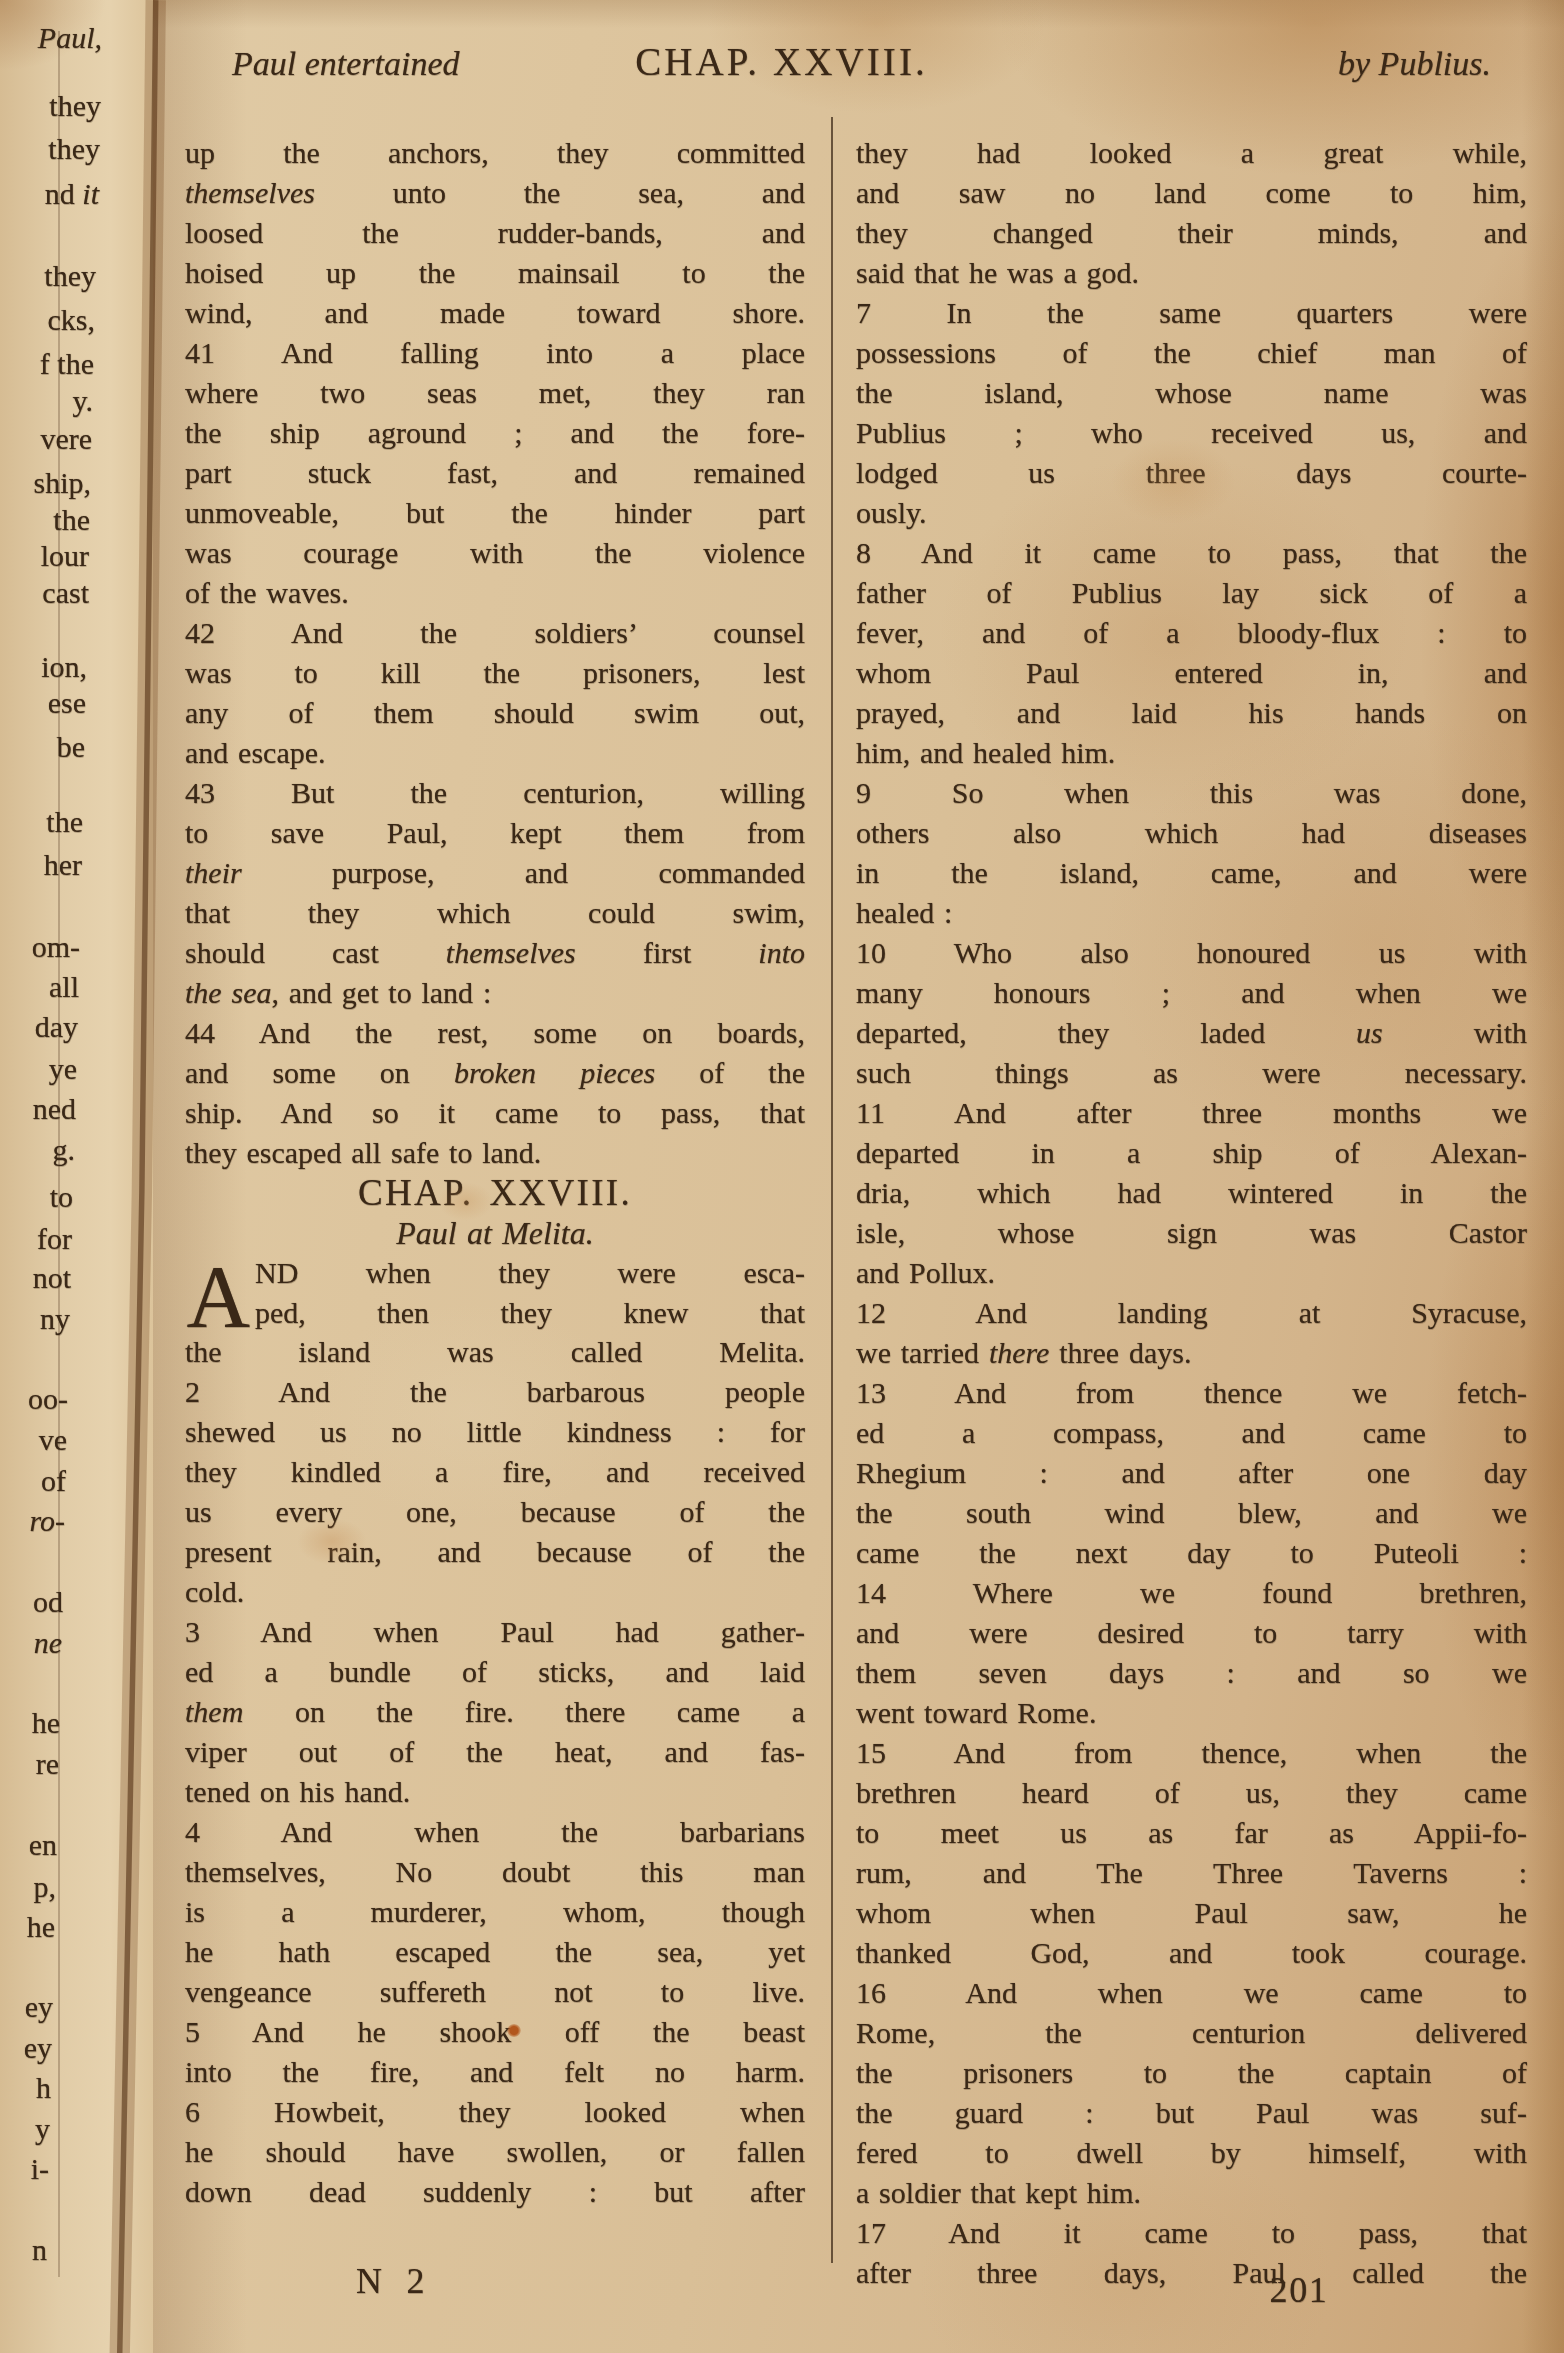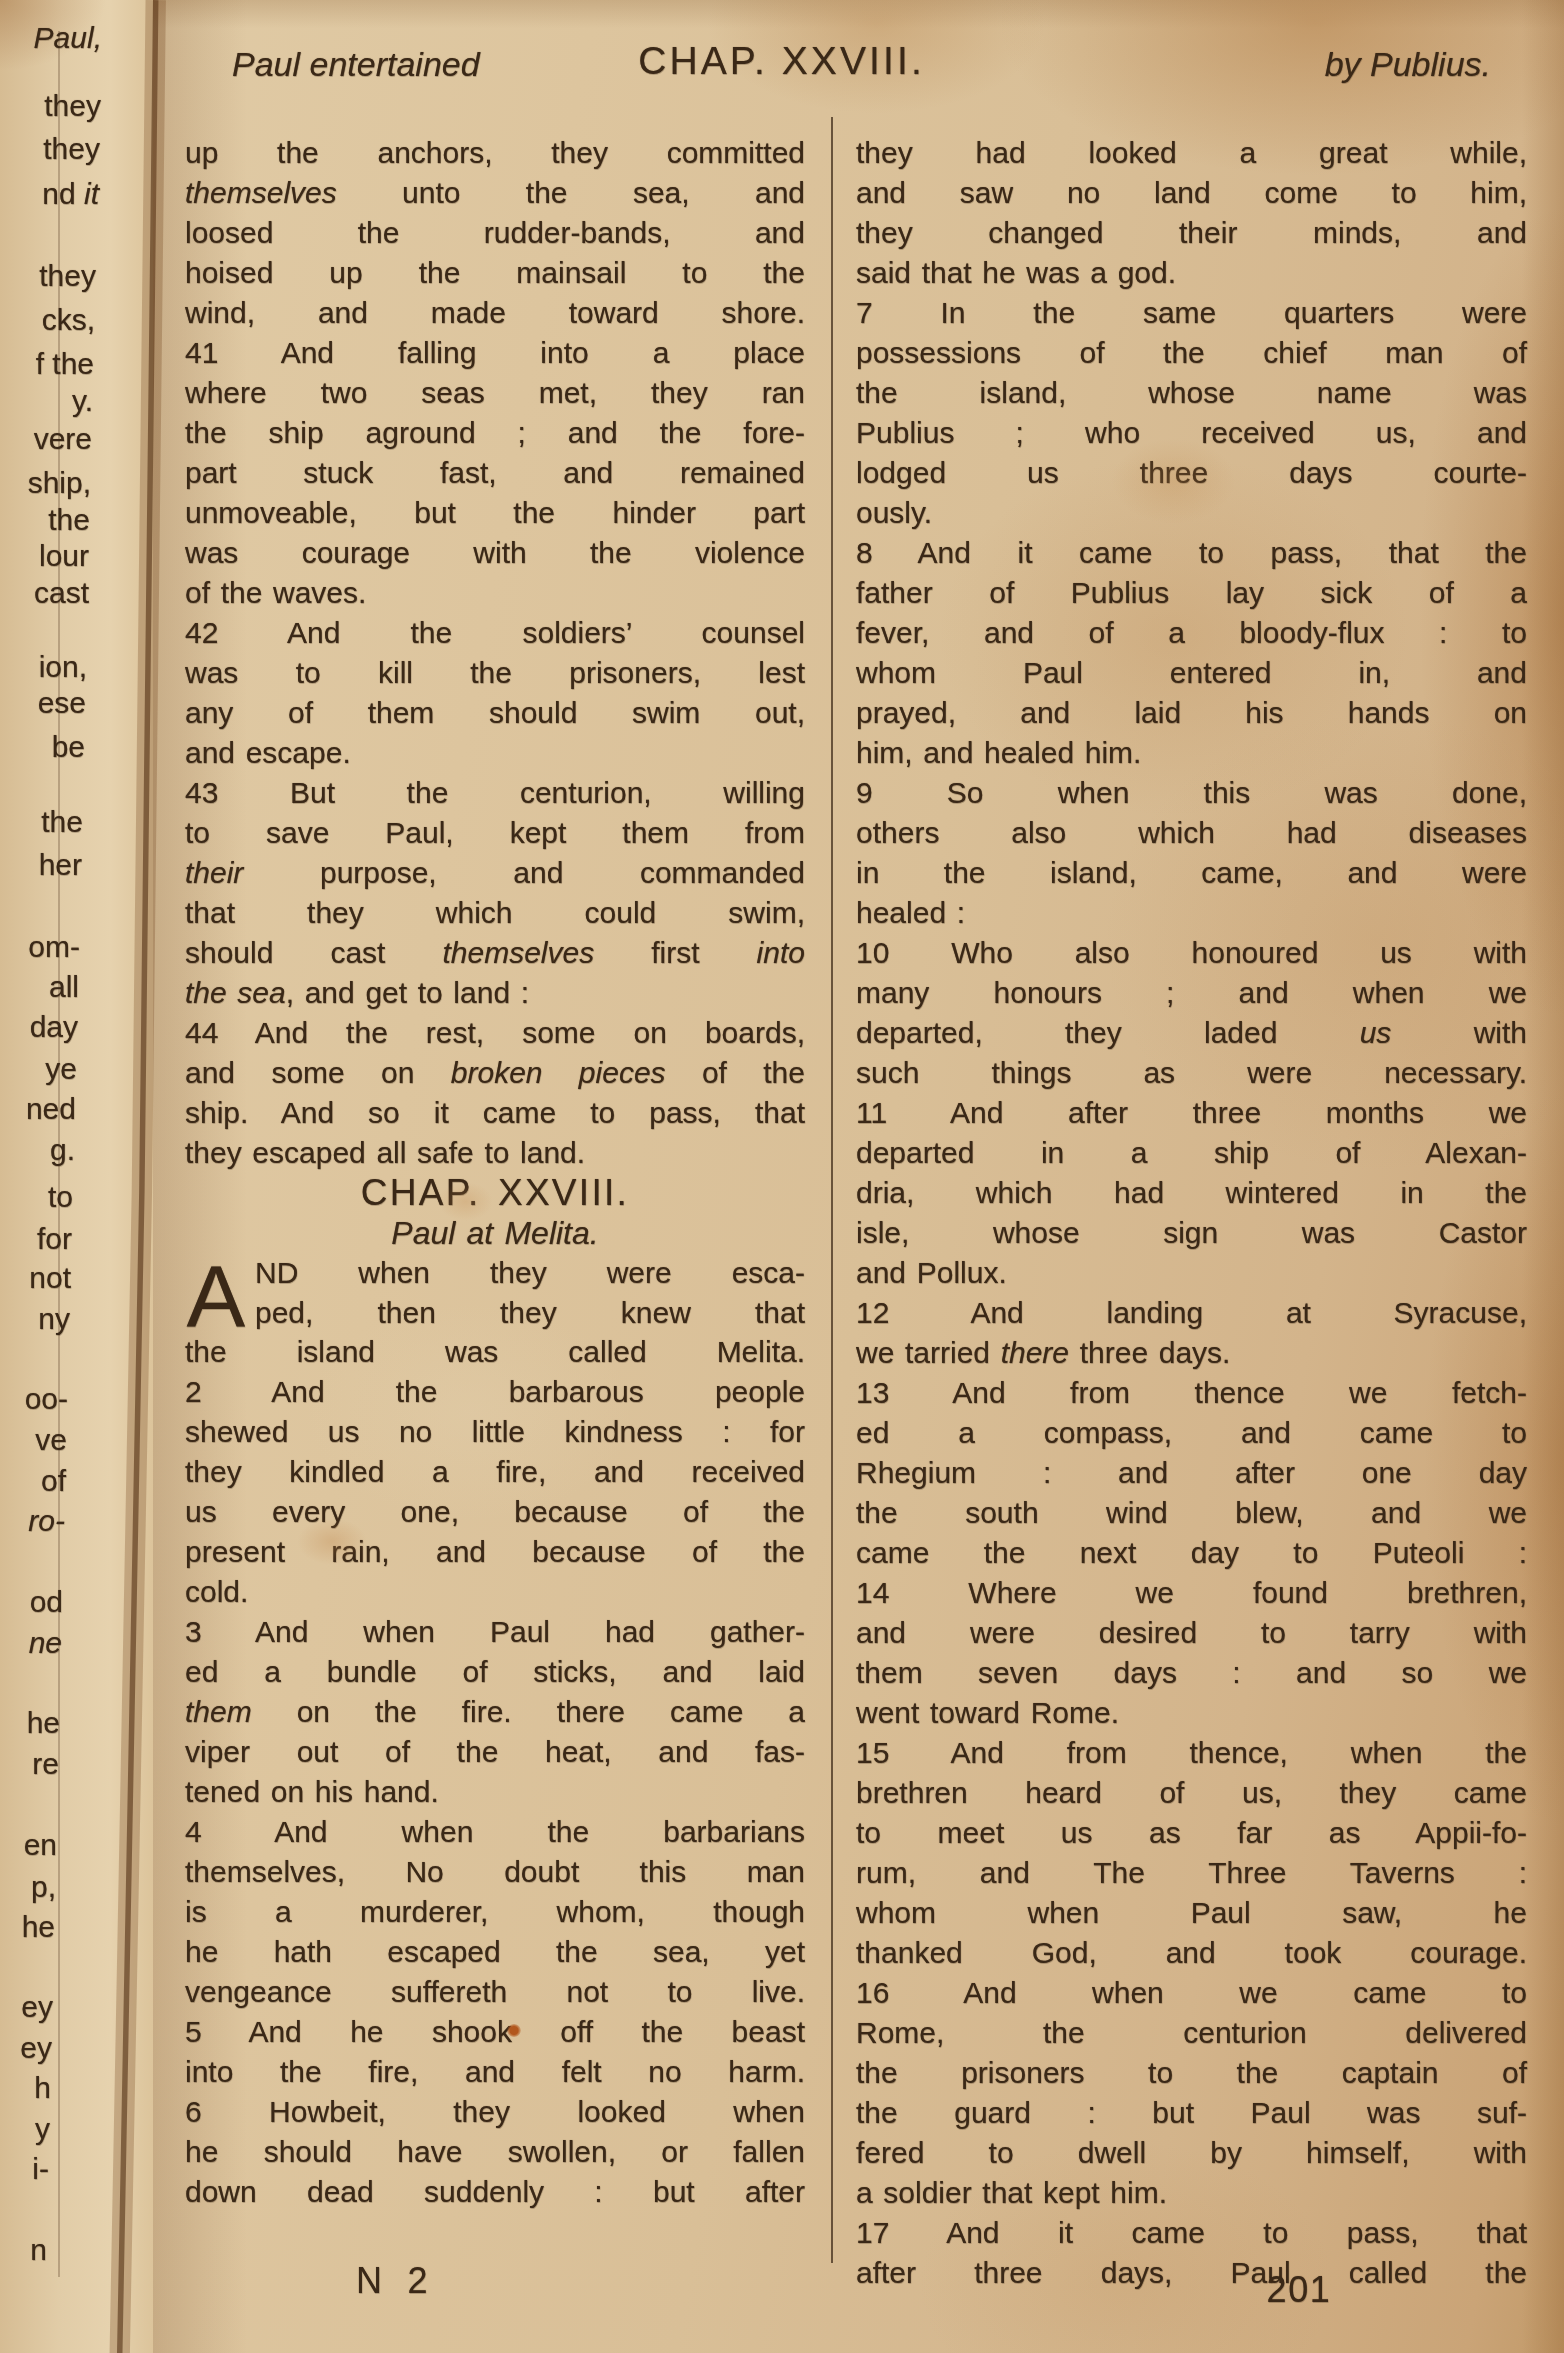--- a/index.html
+++ b/index.html
@@ -1,18 +1,18 @@
 <!DOCTYPE html>
 <html style="font-size:12.5px"><head>
 <meta charset="utf-8">
 <style>
   html,body{margin:0;padding:0;background:#6b5138;}
   #stage{
     position:relative;width:1565px;height:2354px;overflow:hidden;
-    font-family:Liberation Sans, sans-serif;
+    font-family:Liberation Serif, serif;
     color:#3a2817;
     text-shadow:0 0 1px rgba(56,38,20,.55), 0.5px 0.5px 0.6px rgba(56,38,20,.22);
   }
   
   #paper{
     position:absolute;inset:0;
     background:
       radial-gradient(ellipse 438px 211px at 84% 1%,  rgba(176,122,66,.50), rgba(176,122,66,0) 72%),
       radial-gradient(ellipse 235px 125px at 56% 1%,  rgba(180,128,72,.35), rgba(180,128,72,0) 72%),
       radial-gradient(ellipse 203px 563px at 100% 26%,rgba(168,112,58,.45), rgba(168,112,58,0) 72%),

